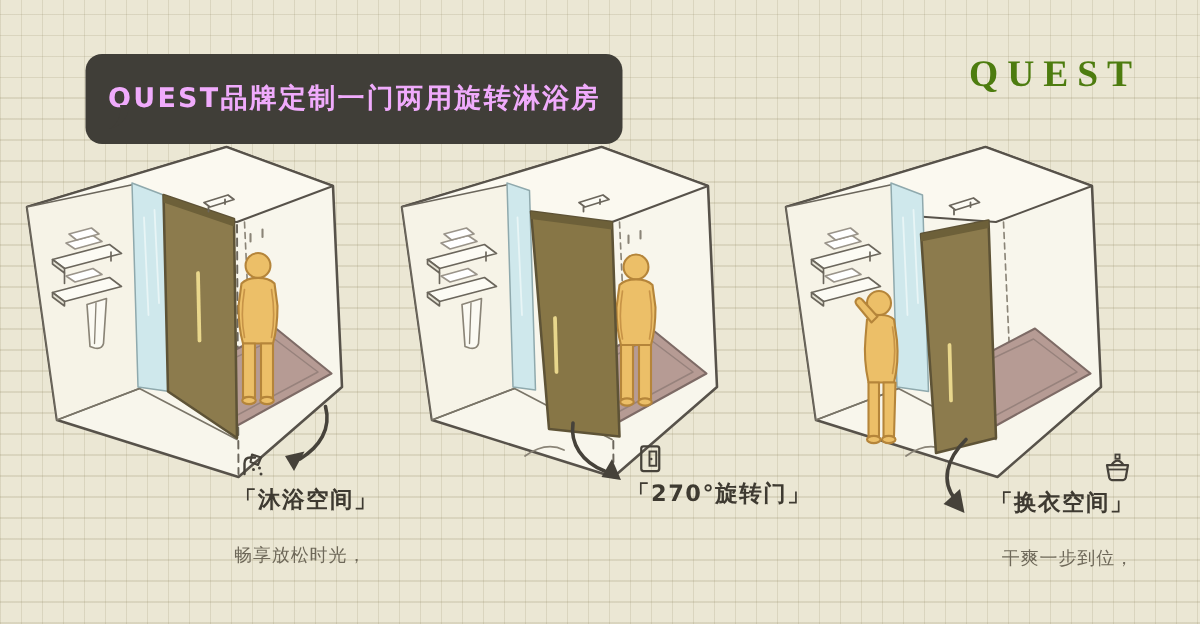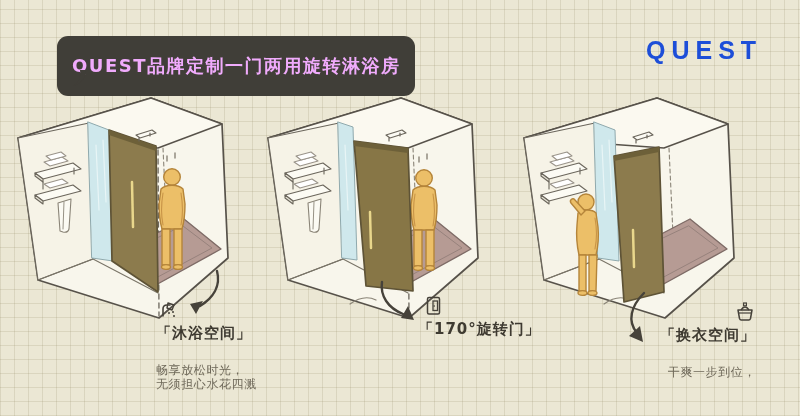--- a/index.html
+++ b/index.html
@@ -12,22 +12,22 @@
       #ebe7d4;
   }
   .abs{position:absolute;}
   .badge{
     left:57px;top:36px;background:#403e38;color:#f0abfc;
     font-size:18px;font-weight:700;letter-spacing:1.5px;
     padding:20px 15px;border-radius:11px;line-height:1.1;white-space:nowrap;
   }
   .badge-tail{left:73px;top:70px;}
   .logo{
-    left:646px;top:36px;font-family:Liberation Sans, sans-serif;
-    font-size:25px;font-weight:700;letter-spacing:6px;color:#1d4ed8;
+    left:646px;top:36px;font-family:Liberation Serif, serif;
+    font-size:25px;font-weight:700;letter-spacing:6px;color:#4d7c0f;
   }
   .label-group{display:flex;flex-direction:column;align-items:flex-start;}
   .label-icon{margin-left:2px;margin-bottom:4px;}
   .label-title{
     font-size:15px;font-weight:700;color:#3e3a31;letter-spacing:1px;white-space:nowrap;
   }
   .label-sub{
     margin-top:20px;font-size:12px;color:#6e6859;letter-spacing:.6px;
     line-height:14px;white-space:nowrap;
   }
@@ -223,31 +223,30 @@
   <svg class="label-icon" width="20" height="20" viewBox="0 0 20 20">
     <path d="M5,16 L5,9 Q5,5 9,5 L12,5" fill="none" stroke="#46423a" stroke-width="1.6" stroke-linecap="round"></path>
     <path d="M10,3 L16,5 L14,10 L9,8 Z" fill="none" stroke="#46423a" stroke-width="1.4" stroke-linejoin="round"></path>
     <circle cx="11" cy="13" r="1" fill="#46423a"></circle>
     <circle cx="15" cy="12" r="1" fill="#46423a"></circle>
     <circle cx="16" cy="16" r="1" fill="#46423a"></circle>
   </svg>
   <div class="label-title">「沐浴空间」</div>
   <div class="label-sub">
     <span>畅享放松时光，</span><br>
-    <span>无须担心水花四溅</span>
   </div>
 </div>
 
 <div class="abs label-group lg2">
   <svg class="label-icon" style="margin-left:8px" width="16" height="20" viewBox="0 0 16 20">
     <rect x="1.5" y="1.5" width="12" height="16.5" rx="1.5" fill="none" stroke="#46423a" stroke-width="1.5"></rect>
     <rect x="7" y="5" width="4.5" height="9.5" fill="none" stroke="#46423a" stroke-width="1.3"></rect>
     <circle cx="8.2" cy="10" r="0.8" fill="#46423a"></circle>
   </svg>
-  <div class="label-title">「170°旋转门」</div>
+  <div class="label-title">「270°旋转门」</div>
 </div>
 
 <div class="abs label-group lg3">
   <svg class="label-icon" width="22" height="20" viewBox="0 0 22 20">
     <path d="M7,8 Q11,2 15,8" fill="none" stroke="#46423a" stroke-width="1.5"></path>
     <rect x="9.6" y="1" width="2.8" height="2.8" fill="none" stroke="#46423a" stroke-width="1.2"></rect>
     <path d="M4,8 L18,8 L16.5,16.5 Q16,18 14.8,18 L7.2,18 Q6,18 5.5,16.5 Z" fill="none" stroke="#46423a" stroke-width="1.5" stroke-linejoin="round"></path>
     <path d="M4.6,11 L17.4,11" fill="none" stroke="#46423a" stroke-width="1.2"></path>
   </svg>
   <div class="label-title">「换衣空间」</div>

